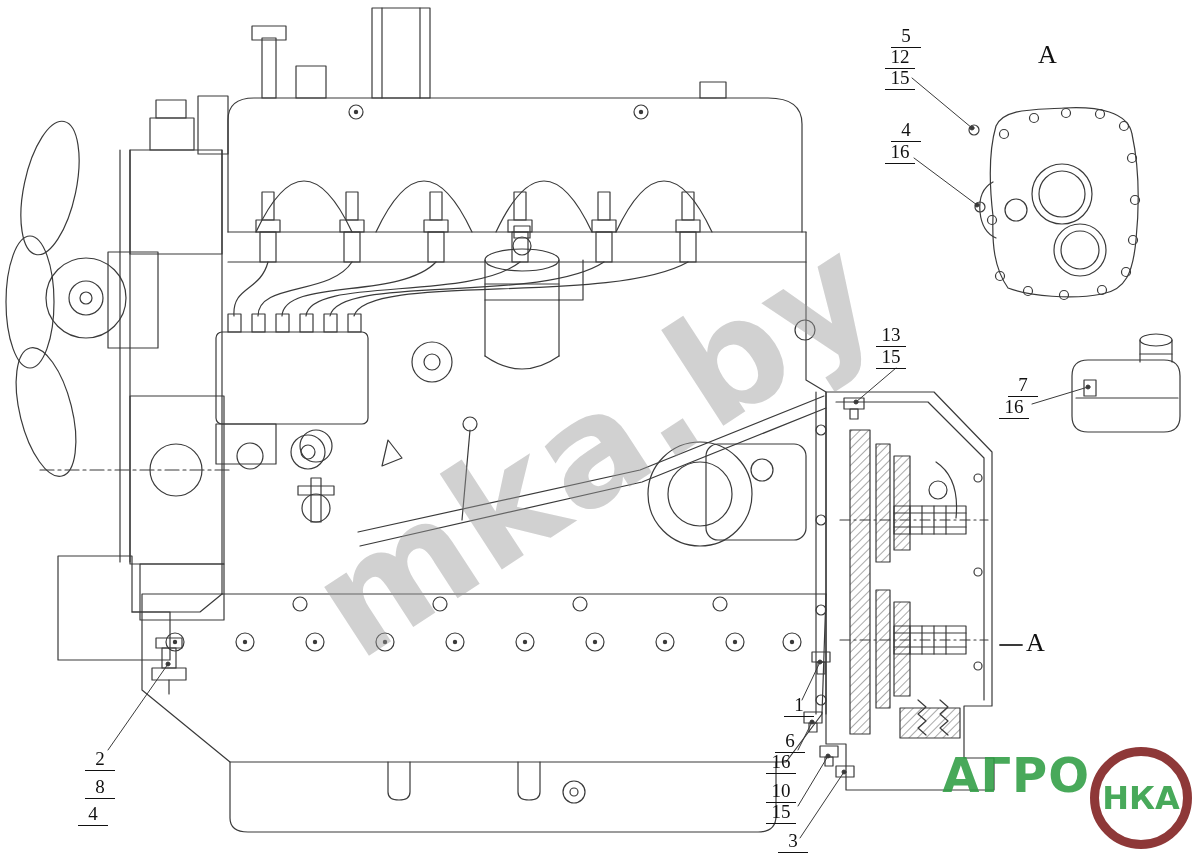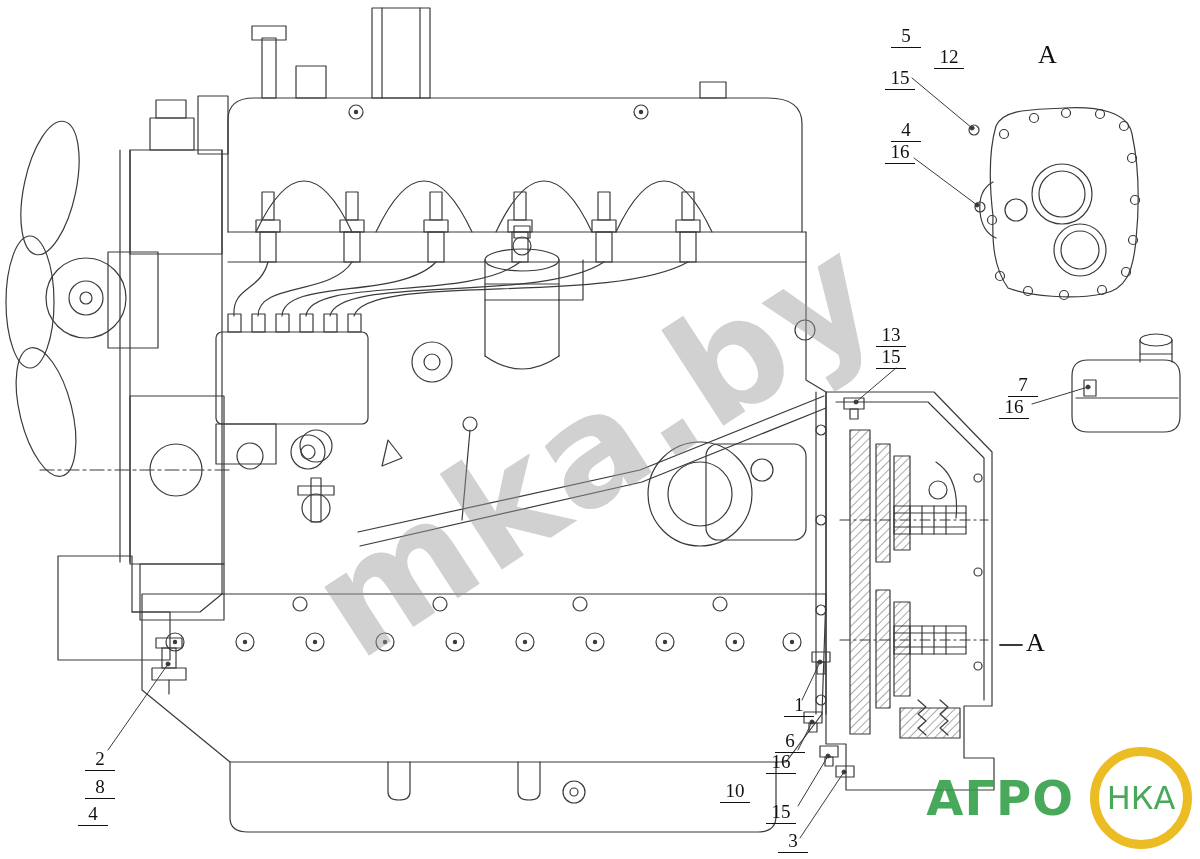--- a/index.html
+++ b/index.html
@@ -19,31 +19,31 @@
     font-family:"Liberation Serif", serif;
   }
   .watermark{
     position:absolute;left:235px;top:360px;width:720px;text-align:center;
     transform:rotate(-33deg);
     font-family:"DejaVu Sans", sans-serif;font-weight:bold;
     font-size:150px;color:#9a9a9a;opacity:0.45;letter-spacing:2px;
     z-index:20;pointer-events:none;white-space:nowrap;
   }
   .logo{
-    position:absolute;right:8px;bottom:10px;display:flex;align-items:center;
-    gap:16px;z-index:40;opacity:0.88;
+    position:absolute;right:8px;bottom:10px;display:flex;
+    gap:0;z-index:40;opacity:0.88;
   }
   .logo-text{
     color:#2f9e44;font-family:"DejaVu Sans", sans-serif;font-weight:bold;
     font-size:48px;letter-spacing:1px;
   }
   .logo-circle{
-    width:84px;height:84px;border:9px solid #eab308;border-radius:50%;
+    width:84px;height:84px;border:9px solid #7f1d1d;border-radius:50%;
     display:flex;align-items:center;justify-content:center;
-    color:#2f9e44;font-family:"DejaVu Sans", sans-serif;font-weight:normal;
+    color:#2f9e44;font-family:"DejaVu Sans", sans-serif;font-weight:bold;
     font-size:32px;background:rgba(255,255,255,0.55);
   }
 </style>
 </head>
 <body>
 
 <div class="stage">
 
   <div class="watermark">mka.by</div>
 
@@ -331,32 +331,32 @@
           <circle cx="828" cy="756" r="2" fill="#3a3a3a"></circle>
         <path d="M800 838 L844 772"></path>
           <circle cx="844" cy="772" r="2" fill="#3a3a3a"></circle>
         <path d="M108 750 L168 664"></path>
           <circle cx="168" cy="664" r="2" fill="#3a3a3a"></circle>
       </g>
     </g>
   </svg>
 
   <div class="callout" style="left:891px;top:26px">5</div>
-  <div class="callout" style="left:934px;top:47px">12</div>
+  <div class="callout" style="left:885px;top:47px">12</div>
   <div class="callout" style="left:885px;top:68px">15</div>
   <div class="callout" style="left:891px;top:120px">4</div>
   <div class="callout" style="left:885px;top:142px">16</div>
   <div class="callout" style="left:876px;top:325px">13</div>
   <div class="callout" style="left:876px;top:347px">15</div>
   <div class="callout" style="left:1008px;top:375px">7</div>
   <div class="callout" style="left:999px;top:397px">16</div>
   <div class="callout" style="left:784px;top:695px">1</div>
   <div class="callout" style="left:775px;top:731px">6</div>
   <div class="callout" style="left:766px;top:752px">16</div>
-  <div class="callout" style="left:720px;top:781px">10</div>
+  <div class="callout" style="left:766px;top:781px">10</div>
   <div class="callout" style="left:766px;top:802px">15</div>
   <div class="callout" style="left:778px;top:831px">3</div>
   <div class="callout" style="left:85px;top:749px">2</div>
   <div class="callout" style="left:85px;top:777px">8</div>
   <div class="callout" style="left:78px;top:804px">4</div>
 
   <div class="view-label" style="left:1038px;top:40px">A</div>
   <div class="view-label" style="left:1026px;top:628px">A</div>
 
   <div class="logo">

